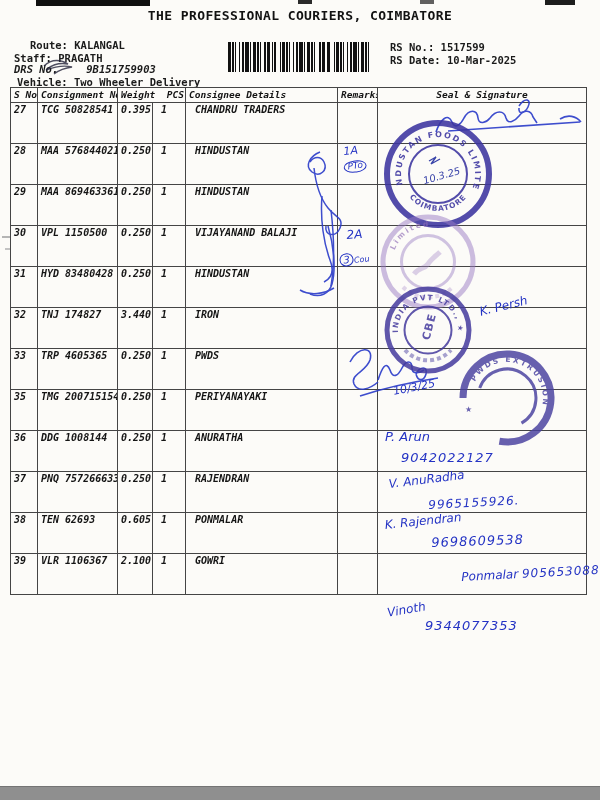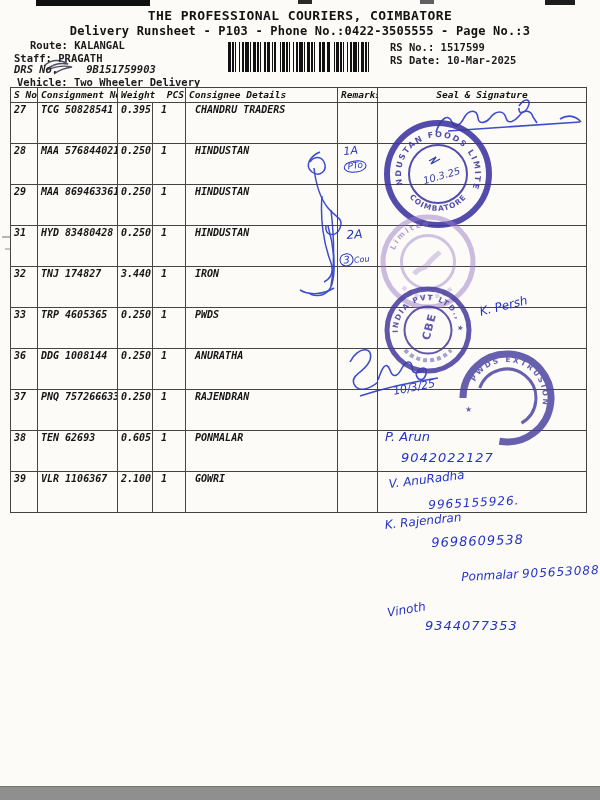--- a/index.html
+++ b/index.html
@@ -37,21 +37,20 @@
 <div id="page">
 
   <div class="artifact" style="left:36px;top:0;width:114px;height:6px;background:#101010;"></div>
   <div class="artifact" style="left:298px;top:0;width:14px;height:4px;background:#2a2a2a;"></div>
   <div class="artifact" style="left:420px;top:0;width:14px;height:4px;background:#3a3a3a;opacity:.8;"></div>
   <div class="artifact" style="left:545px;top:0;width:30px;height:5px;background:#1d1d1d;"></div>
   <div class="artifact" style="left:2px;top:236px;width:8px;height:2px;background:#b5b5b5;"></div>
   <div class="artifact" style="left:5px;top:248px;width:6px;height:2px;background:#c3c3c3;"></div>
 
   <div class="title1">THE PROFESSIONAL COURIERS, COIMBATORE</div>
-  <div class="title2">Delivery Runsheet - P103 - Phone No.:0422-3505555 - Page No.:3</div>
 
   <div class="meta" style="left:30px;top:39px;"><span>Route:</span> <span>KALANGAL</span></div>
   <div class="meta" style="left:14px;top:52px;"><span>Staff:</span> <span>PRAGATH</span></div>
   <div class="meta" style="left:14px;top:63px;font-style:italic;"><span>DRS No.</span><span style="display:inline-block;width:28px;"></span><span>9B151759903</span></div>
   <div class="meta" style="left:17px;top:76px;"><span>Vehicle:</span> <span>Two Wheeler Delivery</span></div>
 
   <div id="barcode">
       <div style="width: 3px; background: rgb(17, 17, 17);"></div>
       <div style="width: 1px; background: transparent;"></div>
       <div style="width: 2px; background: rgb(17, 17, 17);"></div>
@@ -179,20 +178,29 @@
         <tr>
           <td>29</td>
           <td>MAA 869463361</td>
           <td>0.250</td>
           <td class="pcs">1</td>
           <td class="consignee">HINDUSTAN</td>
           <td></td>
           <td></td>
         </tr>
         <tr>
+          <td>30</td>
+          <td>VPL 1150500</td>
+          <td>0.250</td>
+          <td class="pcs">1</td>
+          <td class="consignee">VIJAYANAND BALAJI</td>
+          <td></td>
+          <td></td>
+        </tr>
+        <tr>
           <td>31</td>
           <td>HYD 83480428</td>
           <td>0.250</td>
           <td class="pcs">1</td>
           <td class="consignee">HINDUSTAN</td>
           <td></td>
           <td></td>
         </tr>
         <tr>
           <td>32</td>
@@ -202,20 +210,29 @@
           <td class="consignee">IRON</td>
           <td></td>
           <td></td>
         </tr>
         <tr>
           <td>33</td>
           <td>TRP 4605365</td>
           <td>0.250</td>
           <td class="pcs">1</td>
           <td class="consignee">PWDS</td>
+          <td></td>
+          <td></td>
+        </tr>
+        <tr>
+          <td>35</td>
+          <td>TMG 200715154</td>
+          <td>0.250</td>
+          <td class="pcs">1</td>
+          <td class="consignee">PERIYANAYAKI</td>
           <td></td>
           <td></td>
         </tr>
         <tr>
           <td>36</td>
           <td>DDG 1008144</td>
           <td>0.250</td>
           <td class="pcs">1</td>
           <td class="consignee">ANURATHA</td>
           <td></td>

